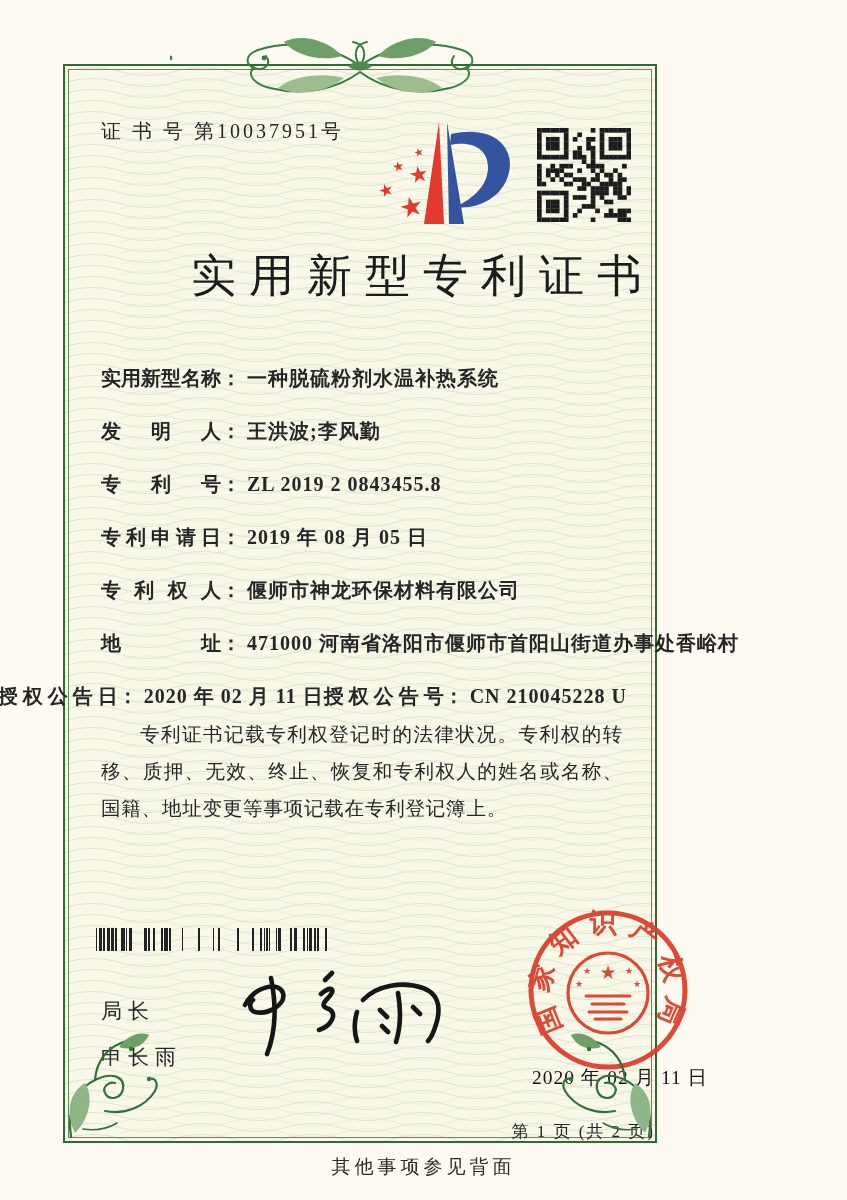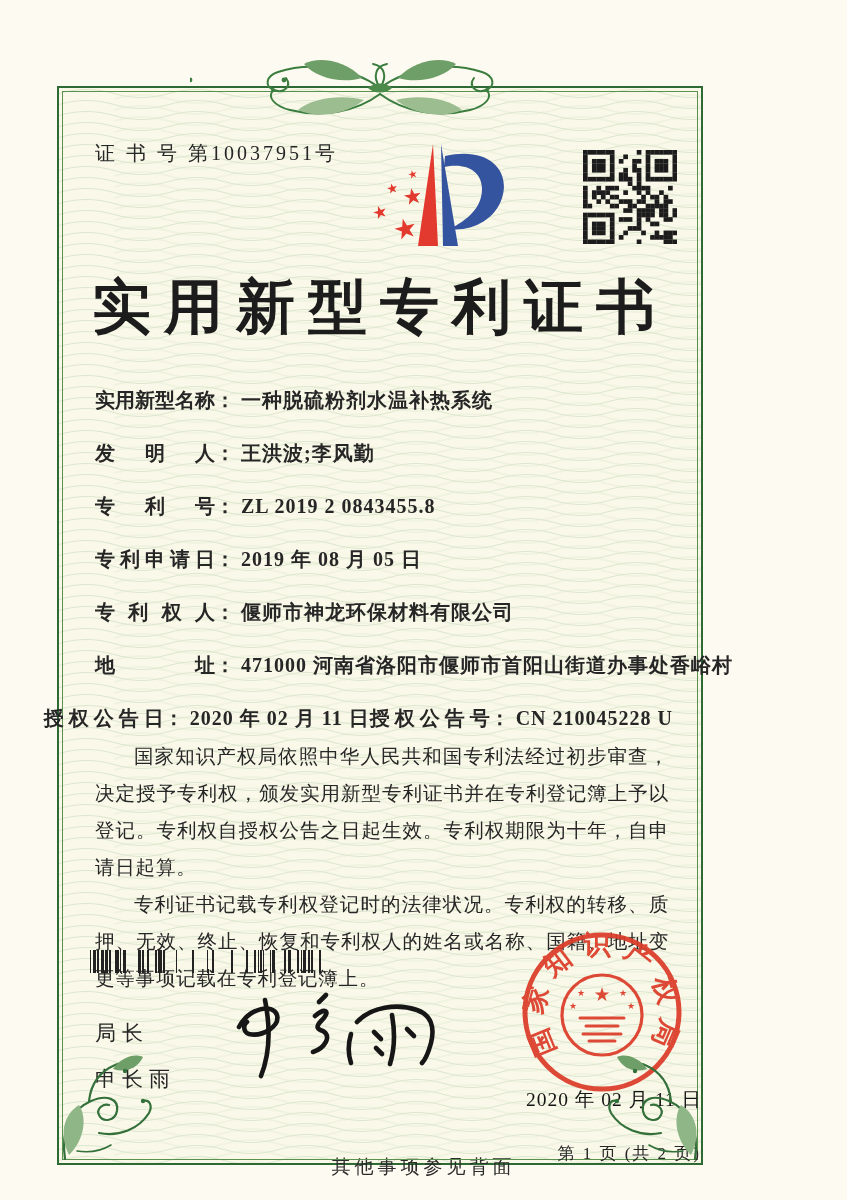--- a/index.html
+++ b/index.html
@@ -7,44 +7,43 @@
     width:847px;height:1200px;
     background:#fdfbf1;
     font-family:"Liberation Serif","DejaVu Serif",serif;
     color:#262626;
     position:relative;
     overflow:hidden;
   }
   .page{position:absolute;inset:0;}
   
   .sheet{
-    position:absolute;left:57px;top:64px;width:646px;height:1079px;
+    position:absolute;left:63px;top:64px;width:594px;height:1079px;
     box-sizing:border-box;
     border:2.5px solid #2d6a34;
     background:#faf8e8;
-    margin-top:22px;
   }
   .sheet::before{
     content:"";position:absolute;inset:3px;border:1px solid #5a914f;
     pointer-events:none;z-index:2;
   }
   .waves{position:absolute;inset:0;width:100%;height:100%;z-index:0;}
   .content{position:absolute;inset:0;z-index:3;}
   
   .flourish{position:absolute;top:-36px;left:50%;transform:translateX(-50%);z-index:4;pointer-events:none;}
   .corner{position:absolute;bottom:-6px;z-index:4;pointer-events:none;}
   .corner.left{left:-4px;}
   .corner.right{right:-4px;transform:scaleX(-1);}
   
   .cert-no{position:absolute;left:36px;top:52px;font-size:20px;letter-spacing:3px;}
   .logo{position:absolute;left:289px;top:44px;}
   .qr{position:absolute;right:24px;top:62px;}
   .title{
-    position:absolute;top:180px;left:0;right:0;text-align:center;
-    font-size:59px;font-weight:700;letter-spacing:13px;color:#1c1c1c;
+    position:absolute;top:180px;left:0;right:0;text-align:right;
+    font-size:45px;font-weight:400;letter-spacing:13px;color:#1c1c1c;
   }
   
   .fields{position:absolute;left:36px;right:28px;top:301px;font-size:20px;font-weight:bold;}
   .field{margin-bottom:30px;line-height:23px;white-space:nowrap;}
   .flabel{
     display:inline-block;width:120px;
     text-align:justify;text-align-last:justify;
     vertical-align:top;
   }
   .colon{display:inline-block;vertical-align:top;}
@@ -397,21 +396,20 @@
           <span class="g1">
             <span class="flabel">授权公告日</span><span class="colon">：</span><span class="fvalue">2020 年 02 月 11 日</span>
           </span>
           <span class="g2">
             <span class="flabel">授权公告号</span><span class="colon">：</span><span class="fvalue">CN 210045228 U</span>
           </span>
         </div>
       </div>
 
       <div class="paras">
-        <p>国家知识产权局依照中华人民共和国专利法经过初步审查，决定授予专利权，颁发实用新型专利证书并在专利登记簿上予以登记。专利权自授权公告之日起生效。专利权期限为十年，自申请日起算。</p>
         <p>专利证书记载专利权登记时的法律状况。专利权的转移、质押、无效、终止、恢复和专利权人的姓名或名称、国籍、地址变更等事项记载在专利登记簿上。</p>
       </div>
 
       <svg class="barcode" id="barcode" width="246" height="23" viewBox="0 0 246 23">
           <rect x="0" y="0" width="1" height="23" fill="#222"></rect>
           <rect x="3" y="0" width="3" height="23" fill="#222"></rect>
           <rect x="7" y="0" width="2" height="23" fill="#222"></rect>
           <rect x="11" y="0" width="3" height="23" fill="#222"></rect>
           <rect x="15" y="0" width="3" height="23" fill="#222"></rect>
           <rect x="19" y="0" width="2" height="23" fill="#222"></rect>

